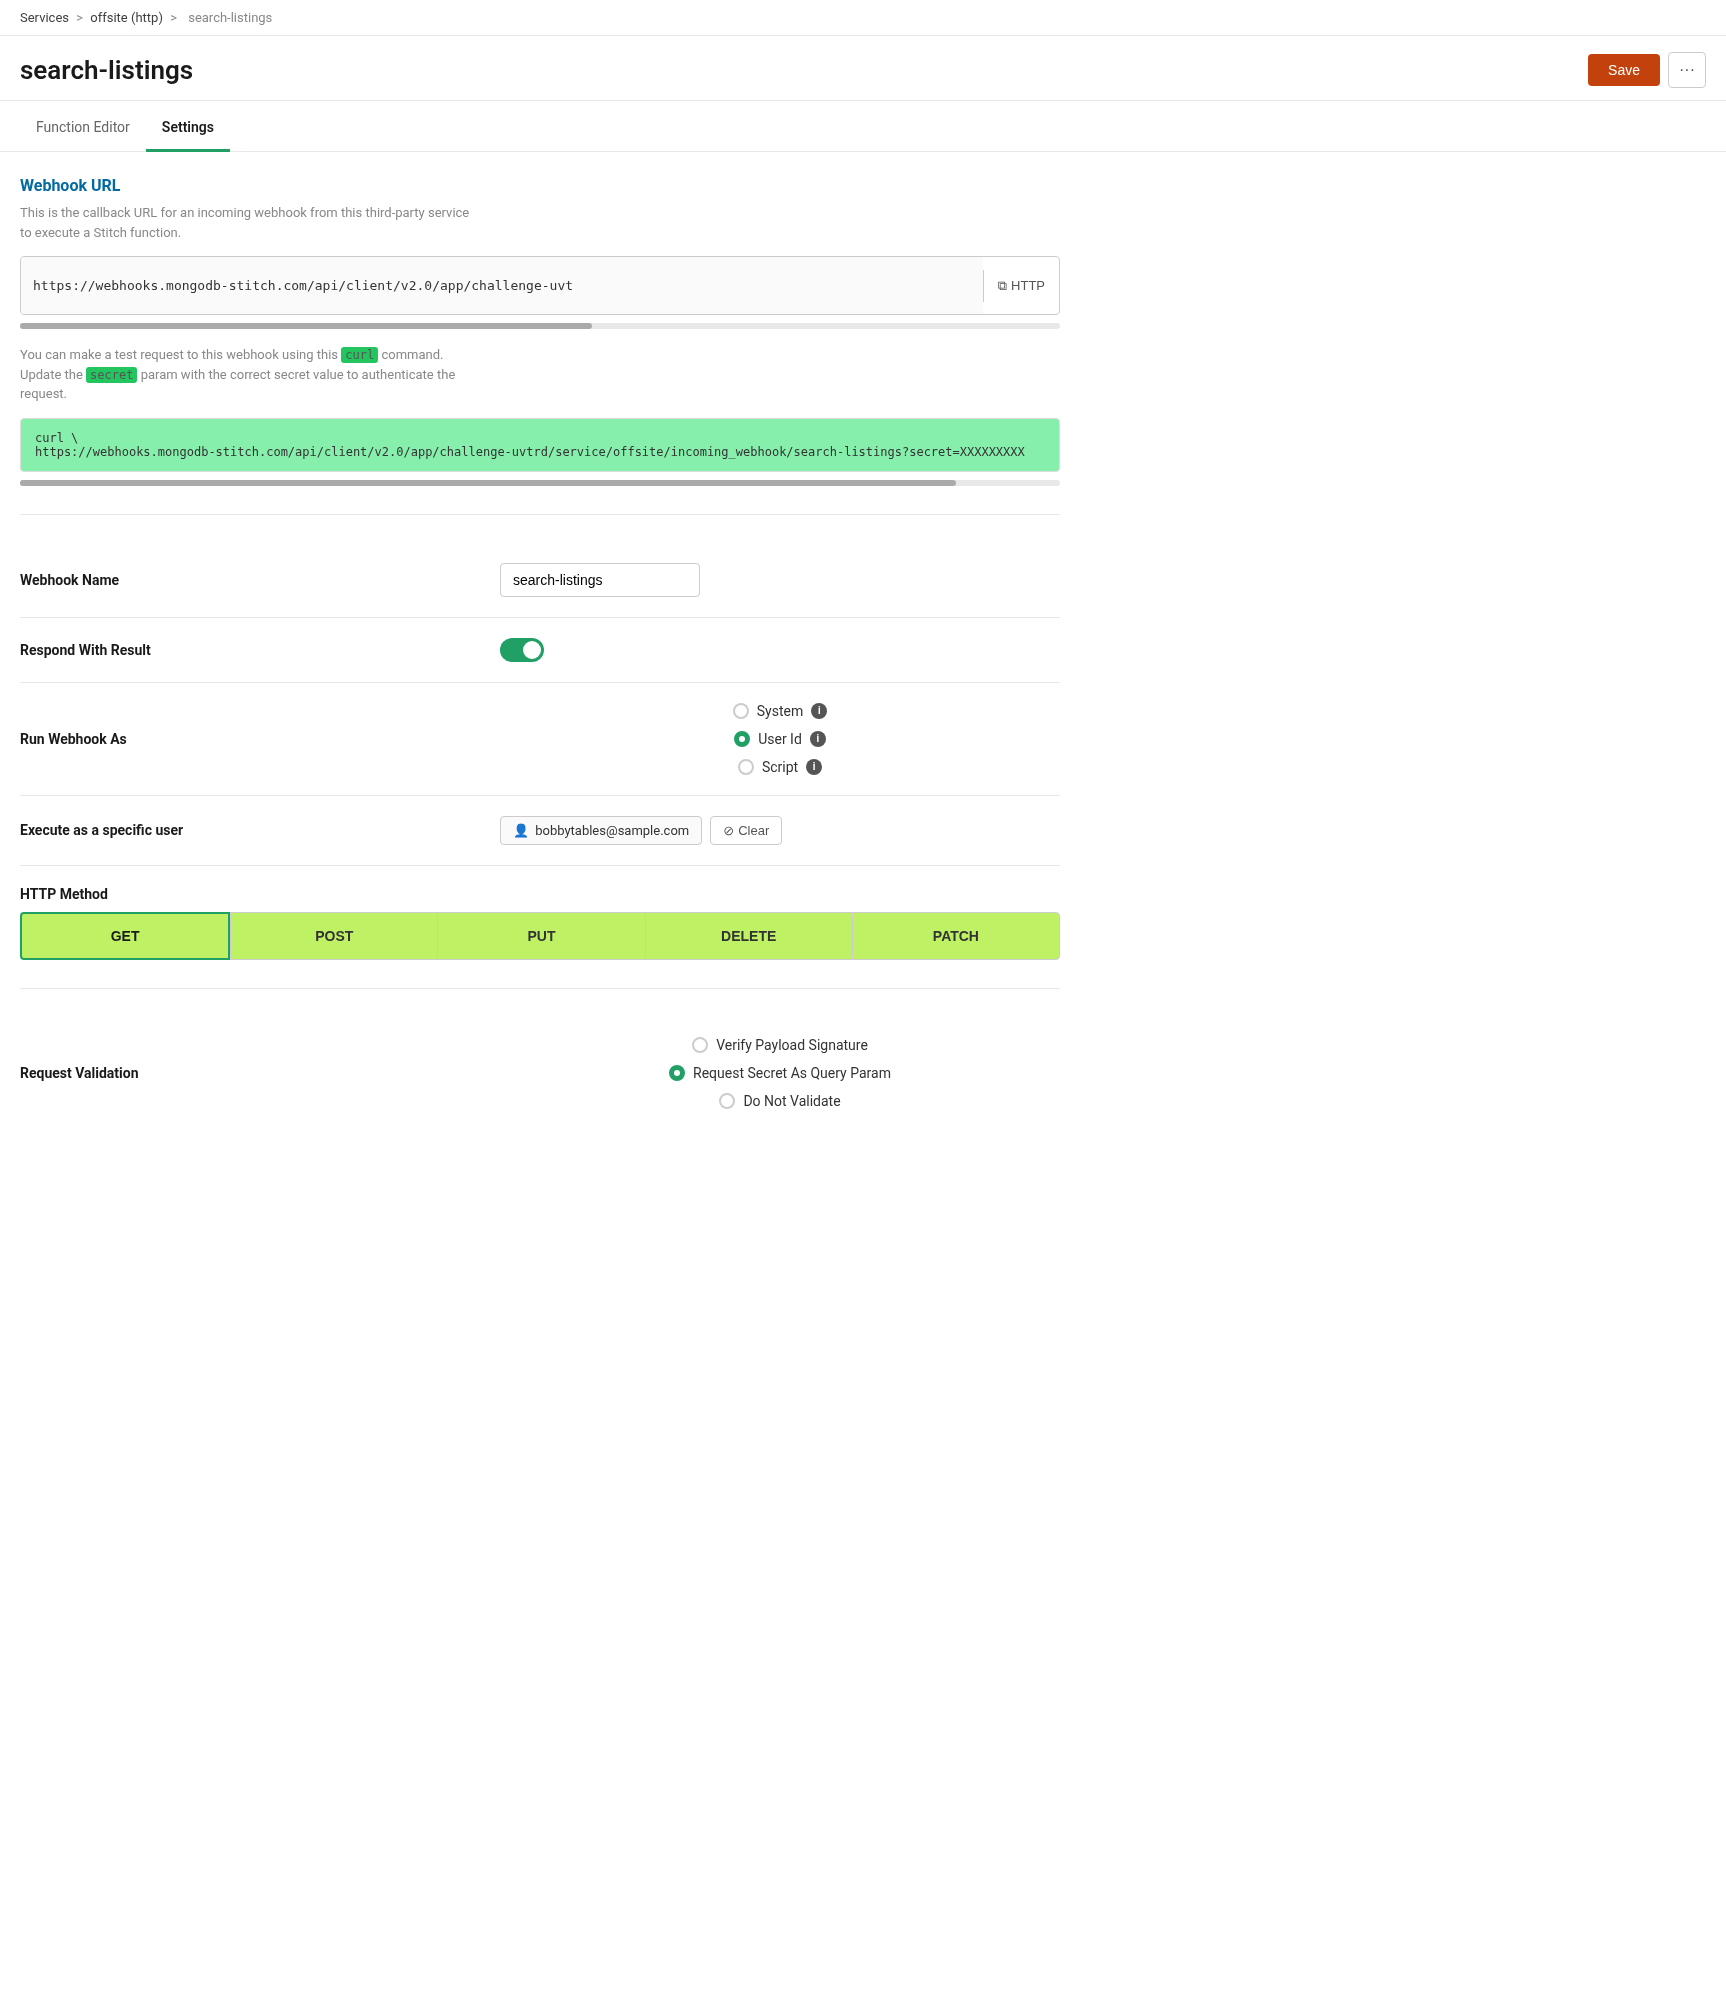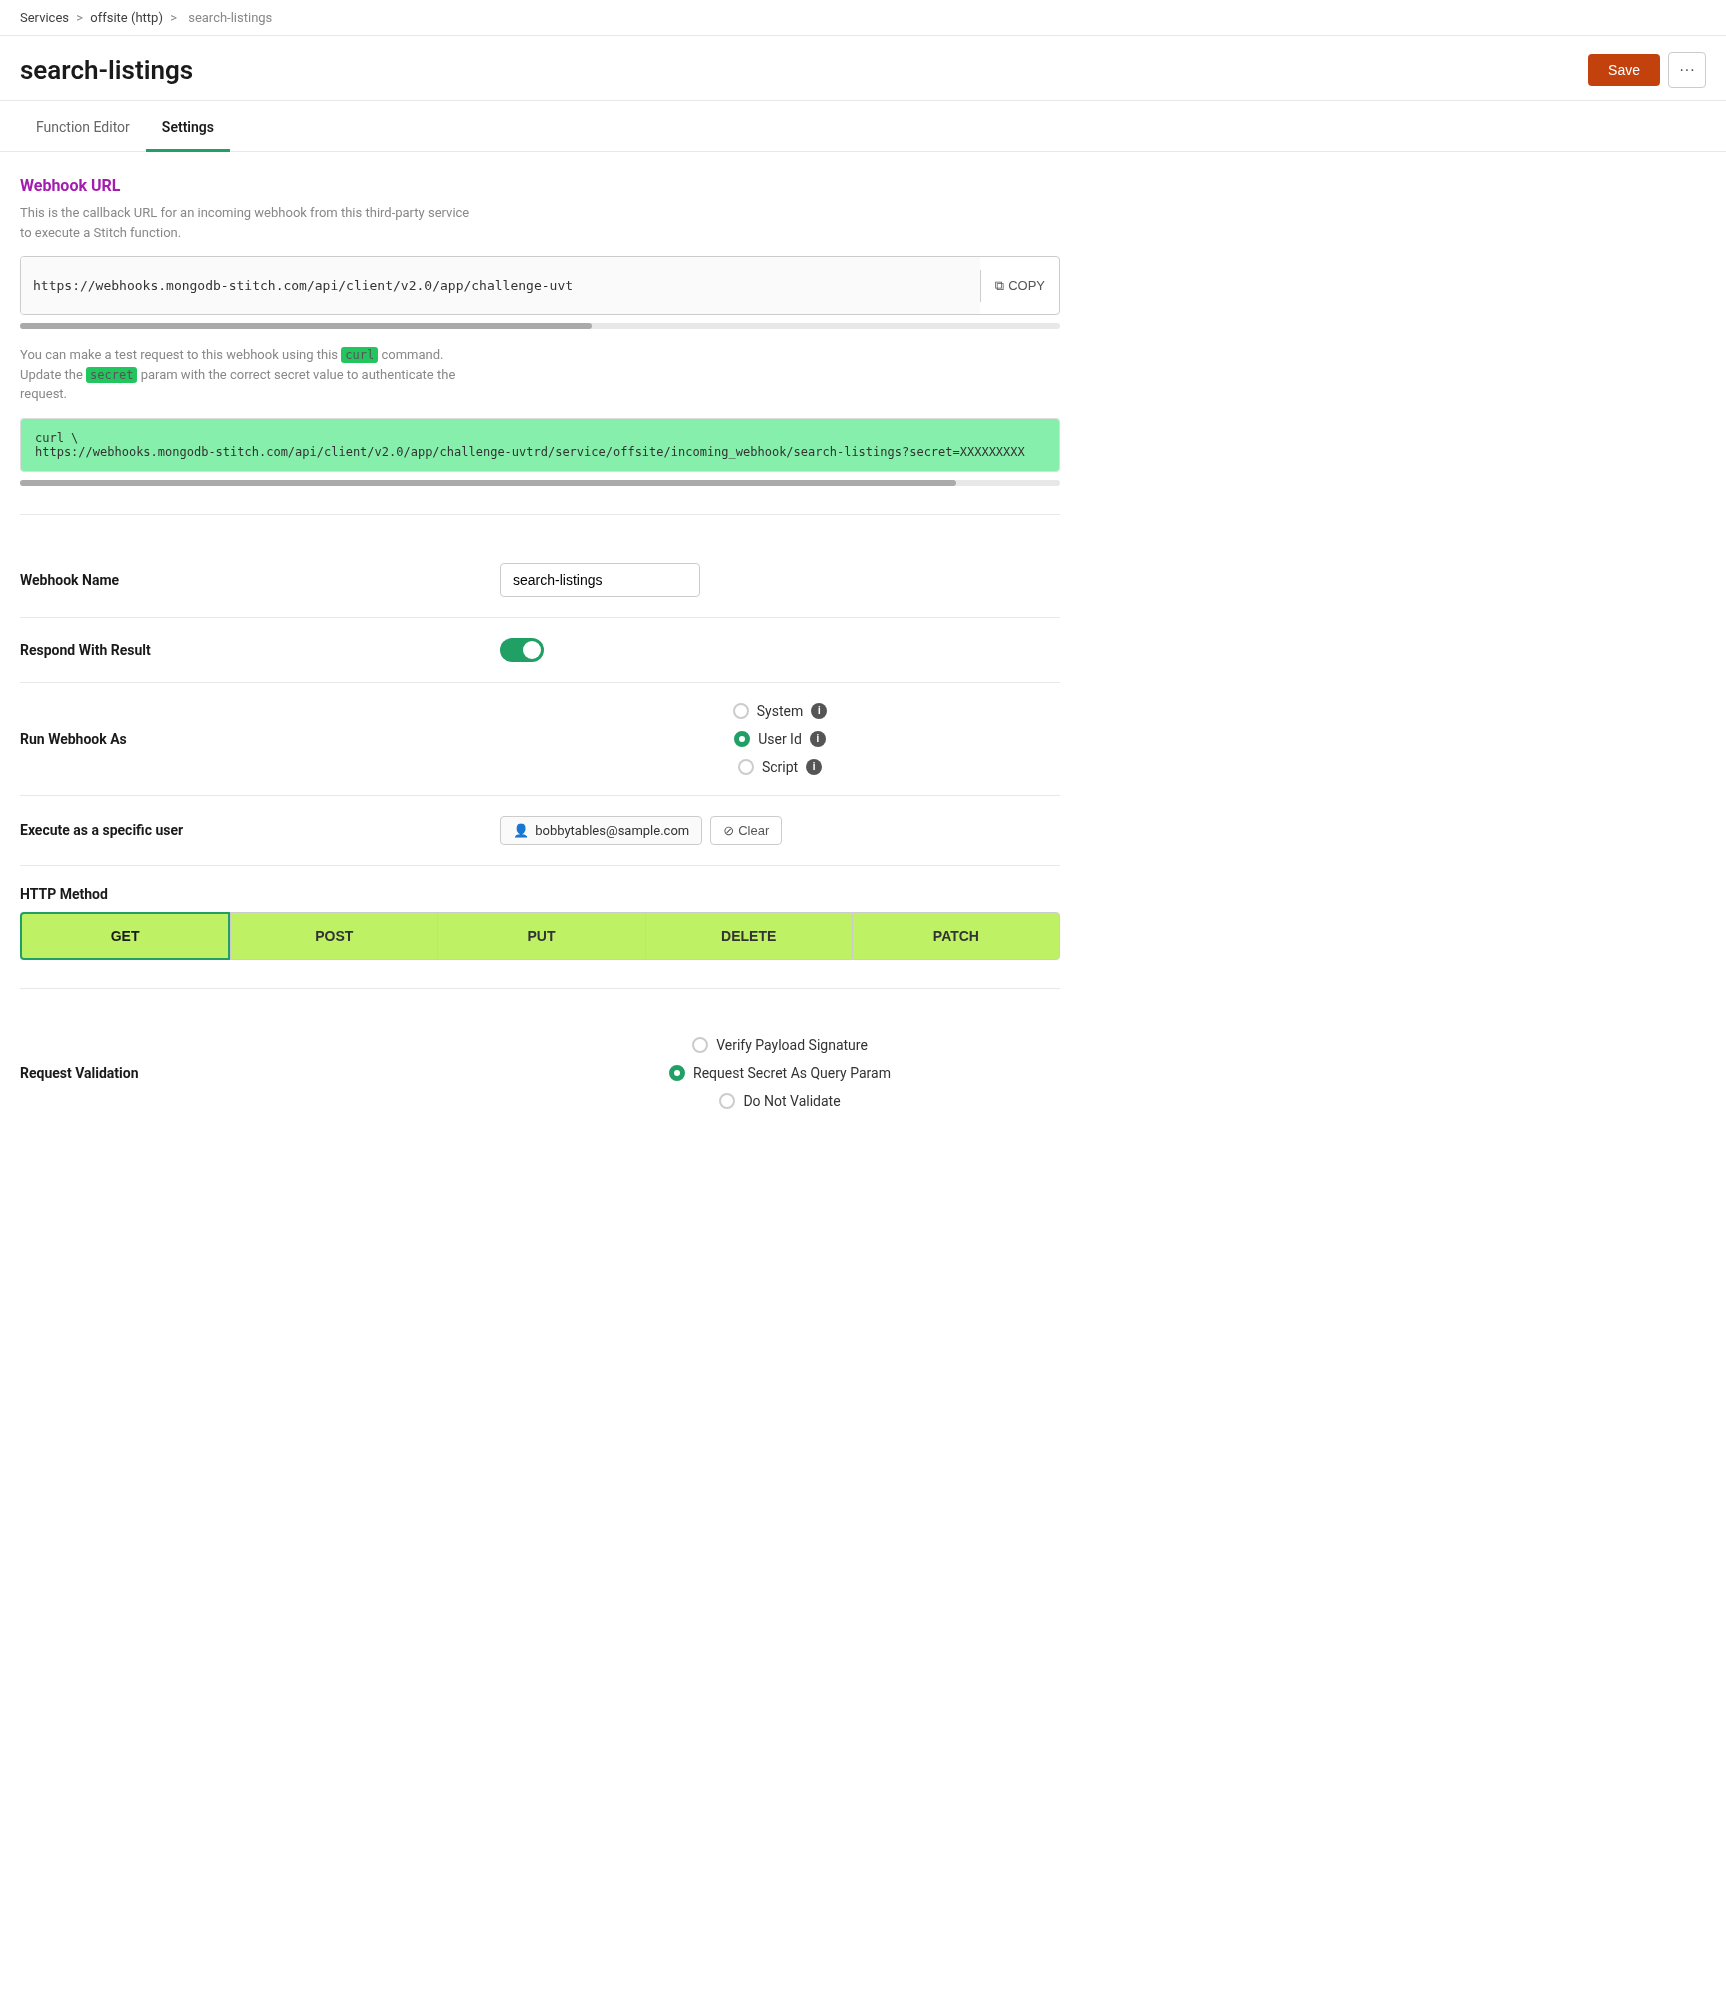--- a/index.html
+++ b/index.html
@@ -19,21 +19,21 @@
 
     .tabs { display: flex; padding: 0 20px; border-bottom: 1px solid #e8e8e8; margin-top: 4px; }
     .tab { padding: 14px 16px; font-size: 14px; cursor: pointer; color: #666; border-bottom: 3px solid transparent; margin-bottom: -1px; text-decoration: none; }
     .tab.active { color: #1a1a1a; font-weight: 600; border-bottom-color: #21a066; }
 
     .content { padding: 24px 20px; max-width: 1080px; }
 
     .section { margin-bottom: 28px; padding-bottom: 28px; border-bottom: 1px solid #e8e8e8; }
     .section:last-child { border-bottom: none; }
 
-    .section-title { font-size: 16px; font-weight: 700; color: #a21caf; margin-bottom: 8px; }
+    .section-title { font-size: 16px; font-weight: 700; color: #0369a1; margin-bottom: 8px; }
     .section-desc { font-size: 13px; color: #888; margin-bottom: 14px; line-height: 1.5; }
     .section-desc code { background: #22c55e; padding: 1px 4px; border-radius: 3px; font-family: monospace; font-size: 12px; color: #555; }
 
     .webhook-url-box { display: flex; align-items: center; border: 1px solid #ccc; border-radius: 4px; overflow: hidden; margin-bottom: 8px; }
     .webhook-url-text { flex: 1; padding: 21px 12px; font-family: monospace; font-size: 13px; color: #333; background: #fafafa; overflow: hidden; white-space: nowrap; text-overflow: ellipsis; }
     .copy-btn { background: #fff; border: none; border-left: 1px solid #ccc; padding: 8px 14px; cursor: pointer; color: #555; font-size: 13px; white-space: nowrap; display: flex; align-items: center; gap: 4px; }
 
     .url-scrollbar { height: 6px; background: #e8e8e8; border-radius: 3px; margin-bottom: 16px; position: relative; }
     .url-scrollbar-thumb { height: 6px; width: 55%; background: #aaa; border-radius: 3px; }
 
@@ -107,21 +107,21 @@
     <div class="section-title">Webhook URL</div>
     <div class="section-desc">
       <span>This is the callback URL for an incoming webhook from this third-party service</span><br>
       <span>to execute a Stitch function.</span>
     </div>
 
     <div class="webhook-url-box">
       <div class="webhook-url-text">https://webhooks.mongodb-stitch.com/api/client/v2.0/app/challenge-uvt</div>
       <button class="copy-btn">
         <span>⧉</span>
-        <span>COPY</span>
+        <span>HTTP</span>
       </button>
     </div>
     <div class="url-scrollbar">
       <div class="url-scrollbar-thumb"></div>
     </div>
 
     <div class="section-desc">
       <span>You can make a test request to this webhook using this</span> <code>curl</code> <span>command.</span><br>
       <span>Update the</span> <code>secret</code> <span>param with the correct secret value to authenticate the</span><br>
       <span>request.</span>

